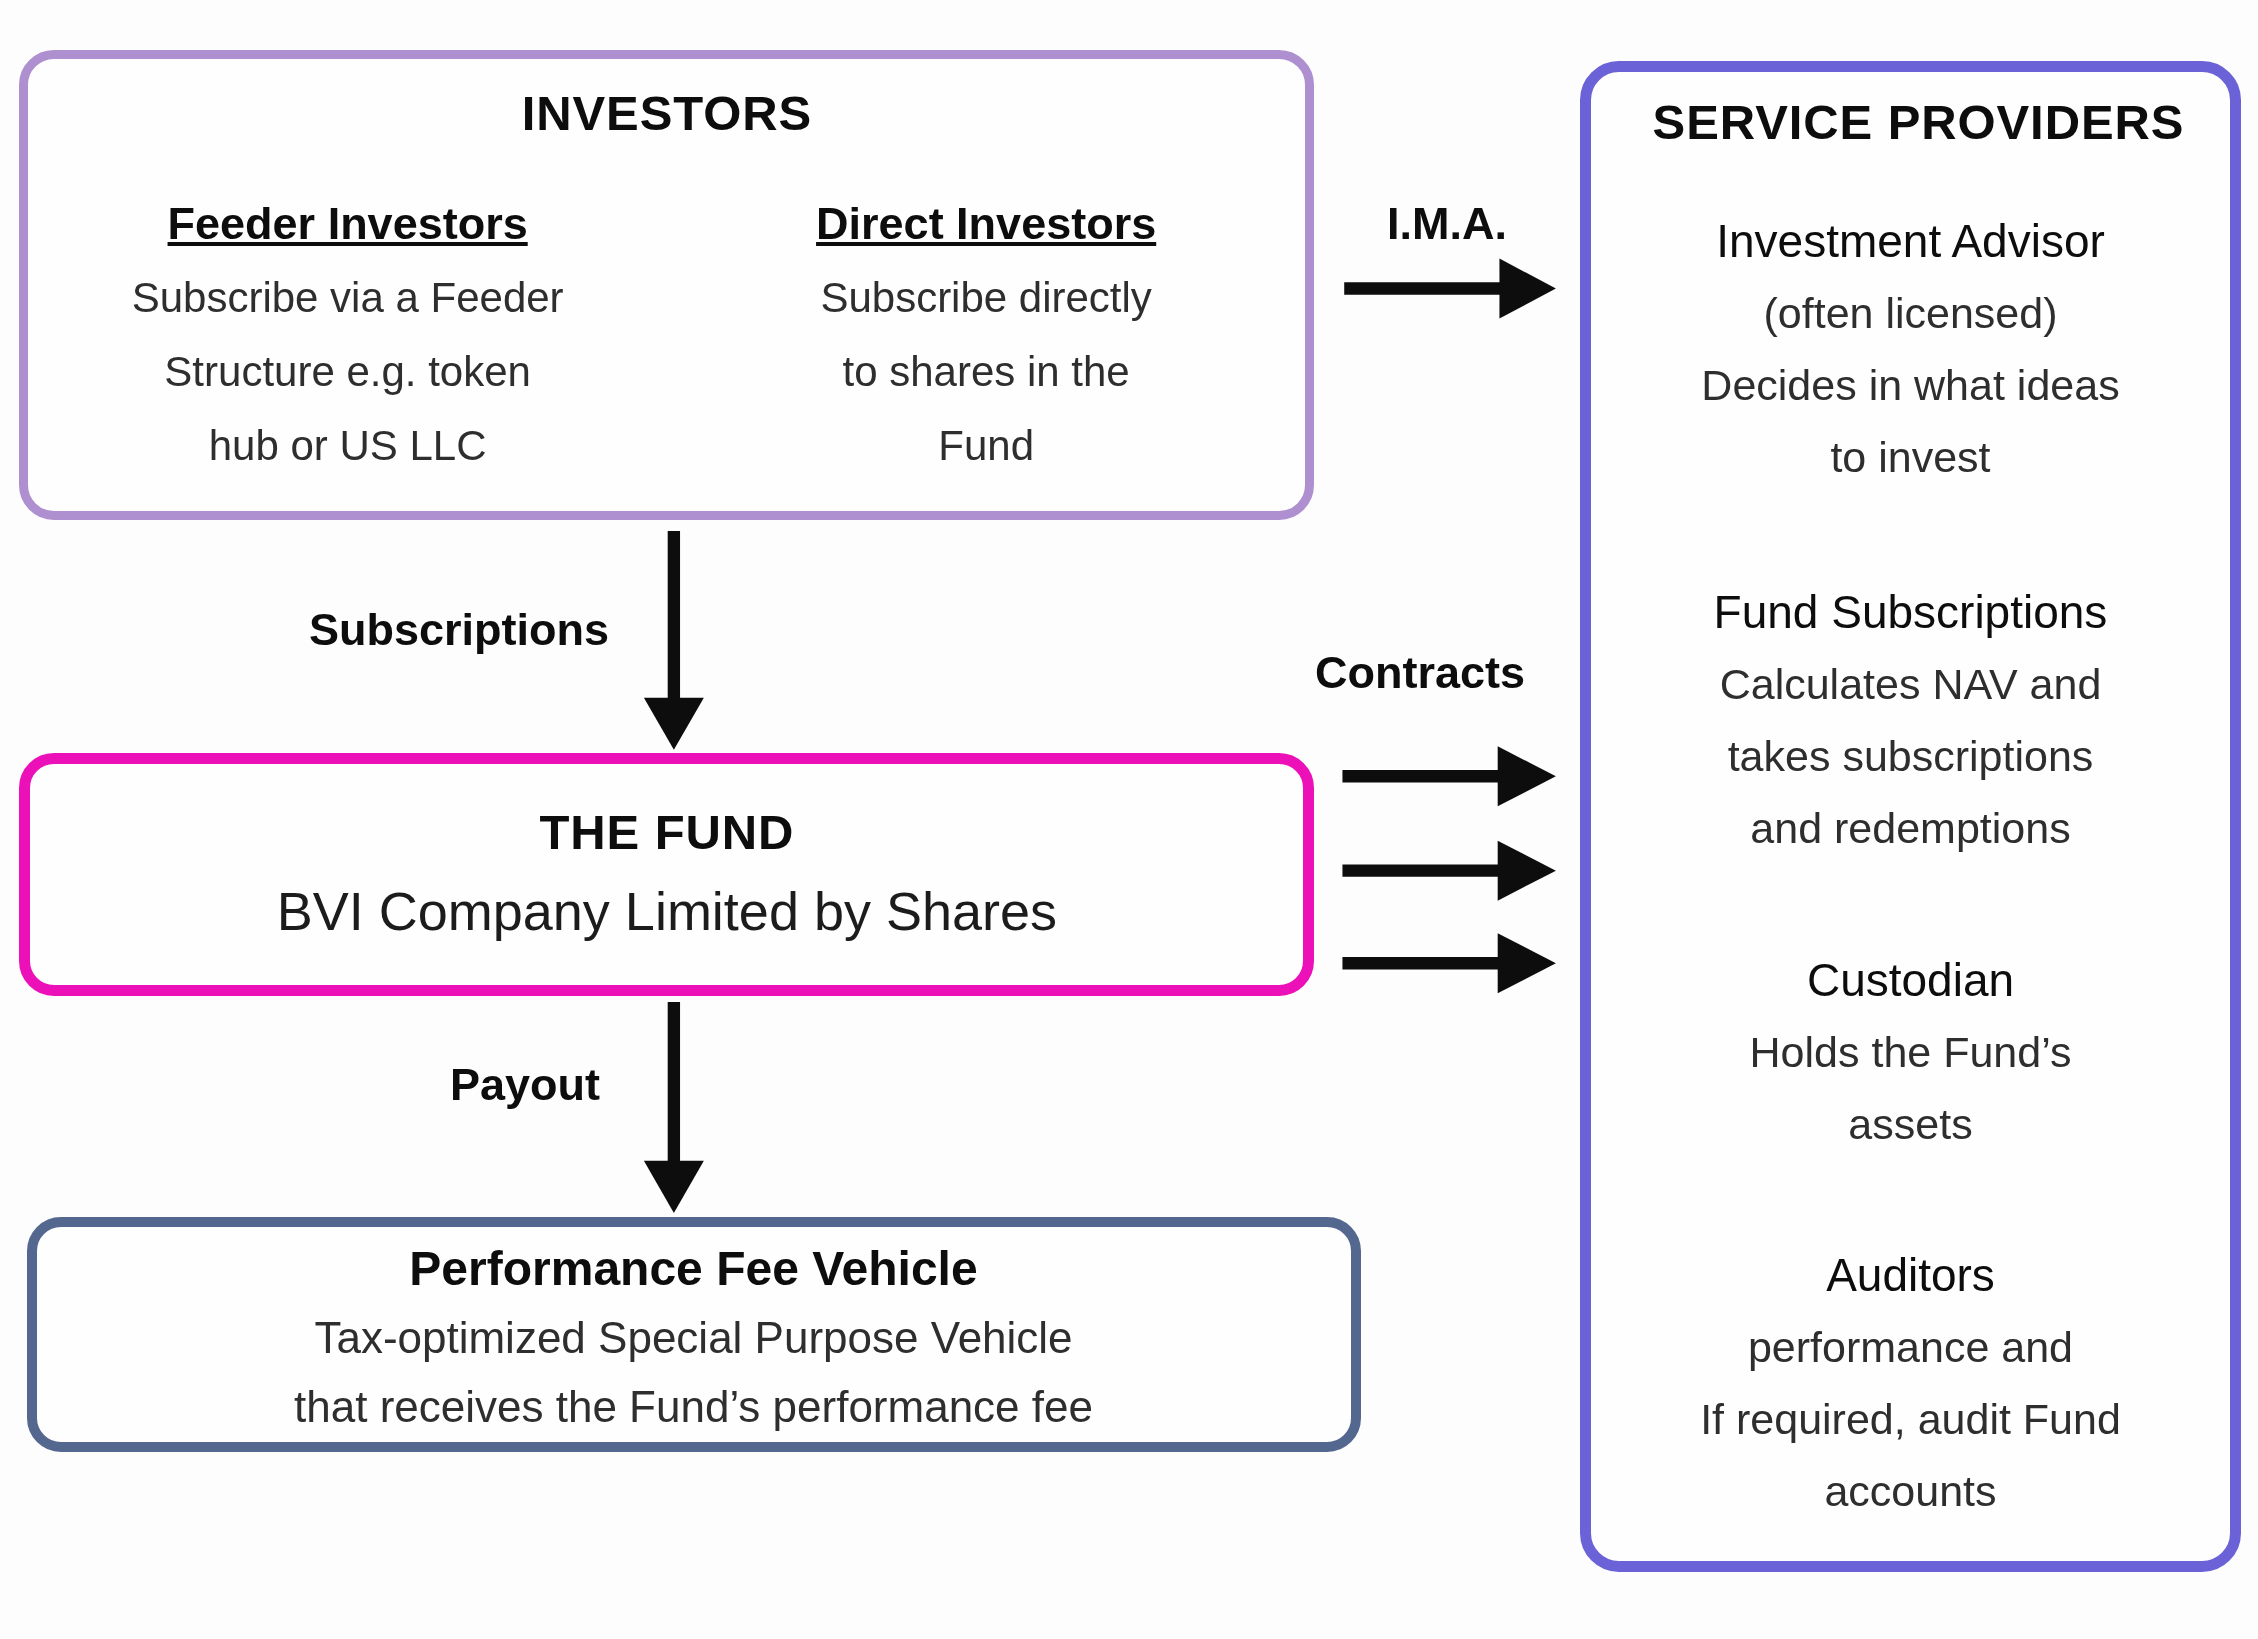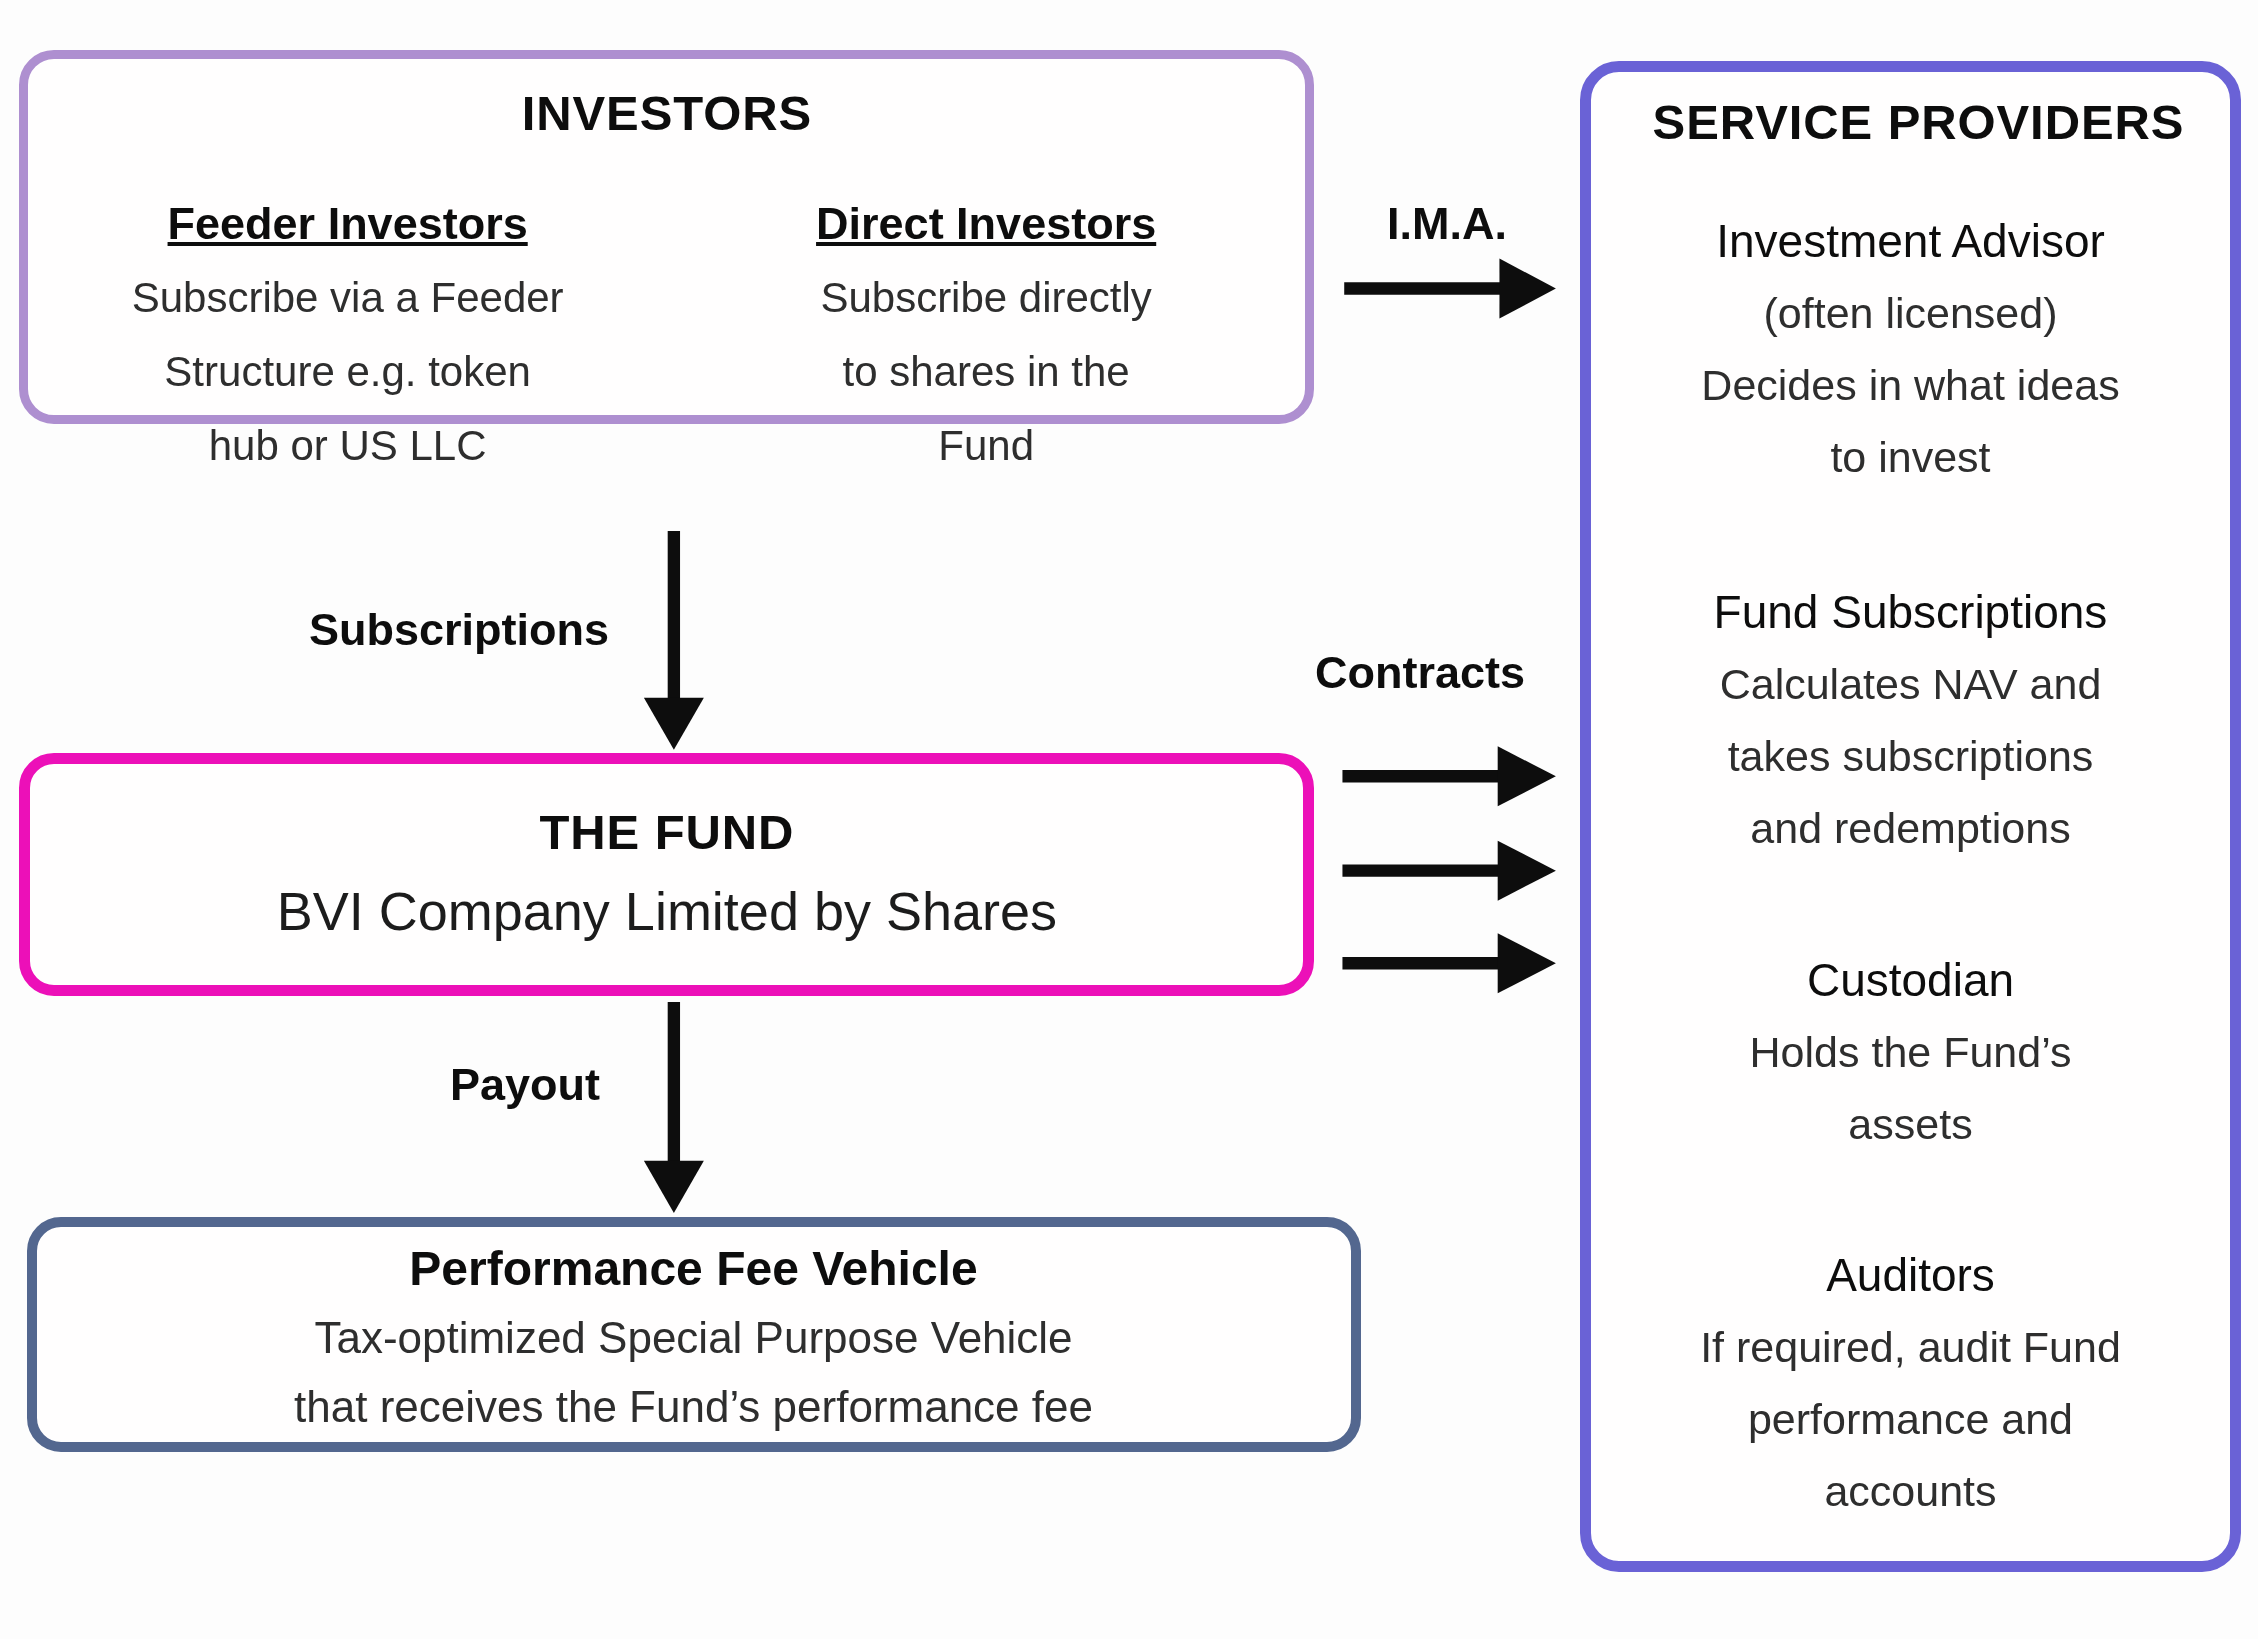--- a/index.html
+++ b/index.html
@@ -13,21 +13,21 @@
     color: #111;
     overflow: hidden;
   }
   .box {
     position: absolute;
     background: #fffefe;
     border-style: solid;
   }
   
   .investors-box {
-    left: 19.4px; top: 50px; width: 1295px; height: 374px;
+    left: 19.4px; top: 50px; width: 1295px; height: 470px;
     border-width: 9.7px; border-color: #ae8fd0; border-radius: 35px;
   }
   .inv-title {
     margin-top: 30px; text-align: center;
     font-size: 49px; font-weight: 700; line-height: 49px; color: #0d0d0d;
     letter-spacing: 0.9px;
   }
   .inv-cols { display: flex; margin-top: 49px; }
   .inv-col { flex: 1; text-align: center; }
   .col-heading { font-size: 45px; font-weight: 700; line-height: 74px; color: #0d0d0d; text-decoration: underline; }
@@ -129,22 +129,22 @@
     </div>
 
     <div class="sp-entry sp-entry-3">
       <div class="sp-heading">Custodian</div>
       <div class="sp-line">Holds the Fund’s</div>
       <div class="sp-line">assets</div>
     </div>
 
     <div class="sp-entry sp-entry-4">
       <div class="sp-heading">Auditors</div>
+      <div class="sp-line">performance and</div>
       <div class="sp-line">If required, audit Fund</div>
-      <div class="sp-line">performance and</div>
       <div class="sp-line">accounts</div>
     </div>
   </div>
 
   <div class="arrow-label label-subscriptions">Subscriptions</div>
   <div class="arrow-label label-payout">Payout</div>
   <div class="arrow-label label-ima">I.M.A.</div>
   <div class="arrow-label label-contracts">Contracts</div>
 
   <svg class="arrows-svg" width="2258" height="1639" viewBox="0 0 2560 1858">

